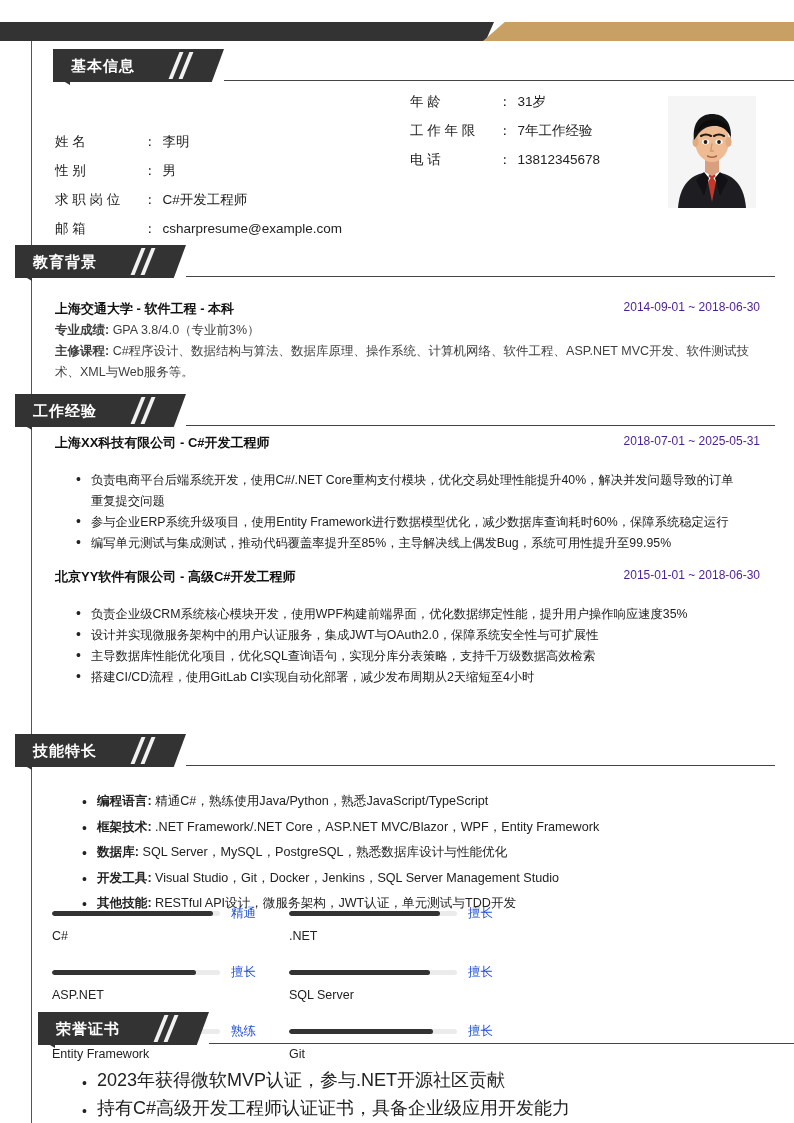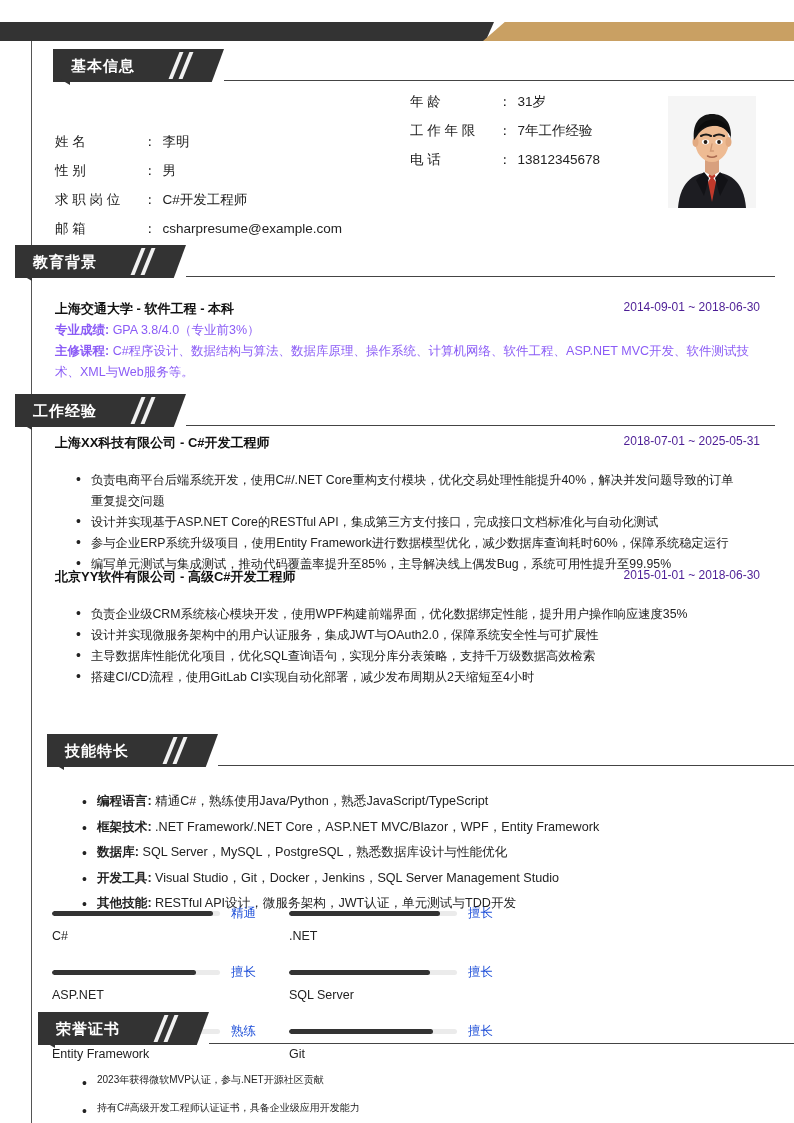--- a/index.html
+++ b/index.html
@@ -152,21 +152,21 @@
   }
   .entry-head .date {
     position: absolute;
     right: 0; top: 0;
     font-weight: normal;
     font-size: 12px;
     color: #4c1d95;
   }
   .sub-line {
     font-size: 12.5px;
-    color: #8b5cf6;
+    color: #404040;
     line-height: 21px;
   }
   .sub-line b { font-weight: bold; }
 
   ul.bullets { list-style: none; margin: 16px; padding: 0; }
   ul.bullets li {
     position: relative;
     padding-left: 20px;
     font-size: 12.3px;
     line-height: 21px;
@@ -175,21 +175,21 @@
   ul.bullets li::before {
     content: "•";
     position: absolute;
     left: 5px; top: -1px;
     font-size: 14px;
     color: #222;
   }
   ul.bullets.skills li { padding-left: 26px; line-height: 25.5px; font-size: 12.6px; }
   ul.bullets.skills li::before { left: 11px; top: 1px; }
   ul.bullets.skills b { font-weight: bold; }
-  ul.bullets.honors li { padding-left: 26px; line-height: 28px; font-size: 10px; }
+  ul.bullets.honors li { padding-left: 26px; line-height: 28px; font-size: 18px; }
   ul.bullets.honors li::before { left: 11px; top: 3px; }
 
   
   .bars {
     position: absolute;
     left: 52px;
     width: 710px;
     display: flex;
     flex-wrap: wrap;
   }
@@ -353,40 +353,39 @@
     </div>
   </div>
 
   <div class="block" style="top:434px;">
     <div class="entry-head">
       <span>上海XX科技有限公司 - C#开发工程师</span>
       <span class="date">2018-07-01 ~ 2025-05-31</span>
     </div>
     <ul class="bullets">
       <li>负责电商平台后端系统开发，使用C#/.NET Core重构支付模块，优化交易处理性能提升40%，解决并发问题导致的订单重复提交问题</li>
-      <li>设计并实现基于ASP.NET Core的RESTful API，集成第三方支付接口，完成接口文档标准化与自动化测试</li>
       <li>参与企业ERP系统升级项目，使用Entity Framework进行数据模型优化，减少数据库查询耗时60%，保障系统稳定运行</li>
       <li>编写单元测试与集成测试，推动代码覆盖率提升至85%，主导解决线上偶发Bug，系统可用性提升至99.95%</li>
     </ul>
   </div>
 
   <div class="block" style="top:568px;">
     <div class="entry-head">
       <span>北京YY软件有限公司 - 高级C#开发工程师</span>
       <span class="date">2015-01-01 ~ 2018-06-30</span>
     </div>
     <ul class="bullets">
       <li>负责企业级CRM系统核心模块开发，使用WPF构建前端界面，优化数据绑定性能，提升用户操作响应速度35%</li>
       <li>设计并实现微服务架构中的用户认证服务，集成JWT与OAuth2.0，保障系统安全性与可扩展性</li>
       <li>主导数据库性能优化项目，优化SQL查询语句，实现分库分表策略，支持千万级数据高效检索</li>
       <li>搭建CI/CD流程，使用GitLab CI实现自动化部署，减少发布周期从2天缩短至4小时</li>
     </ul>
   </div>
 
-  <div class="section" style="top:734px;padding-left:32px;">
+  <div class="section" style="top:734px;">
     <div class="sec-head">
       <div class="flag-body"></div>
       <div class="flag-notch"></div>
       <div class="flag-tail"></div>
       <div class="flag-slash s1"></div>
       <div class="flag-slash s2"></div>
       <div class="sec-title">技能特长</div>
       <div class="sec-rule"></div>
     </div>
   </div>

